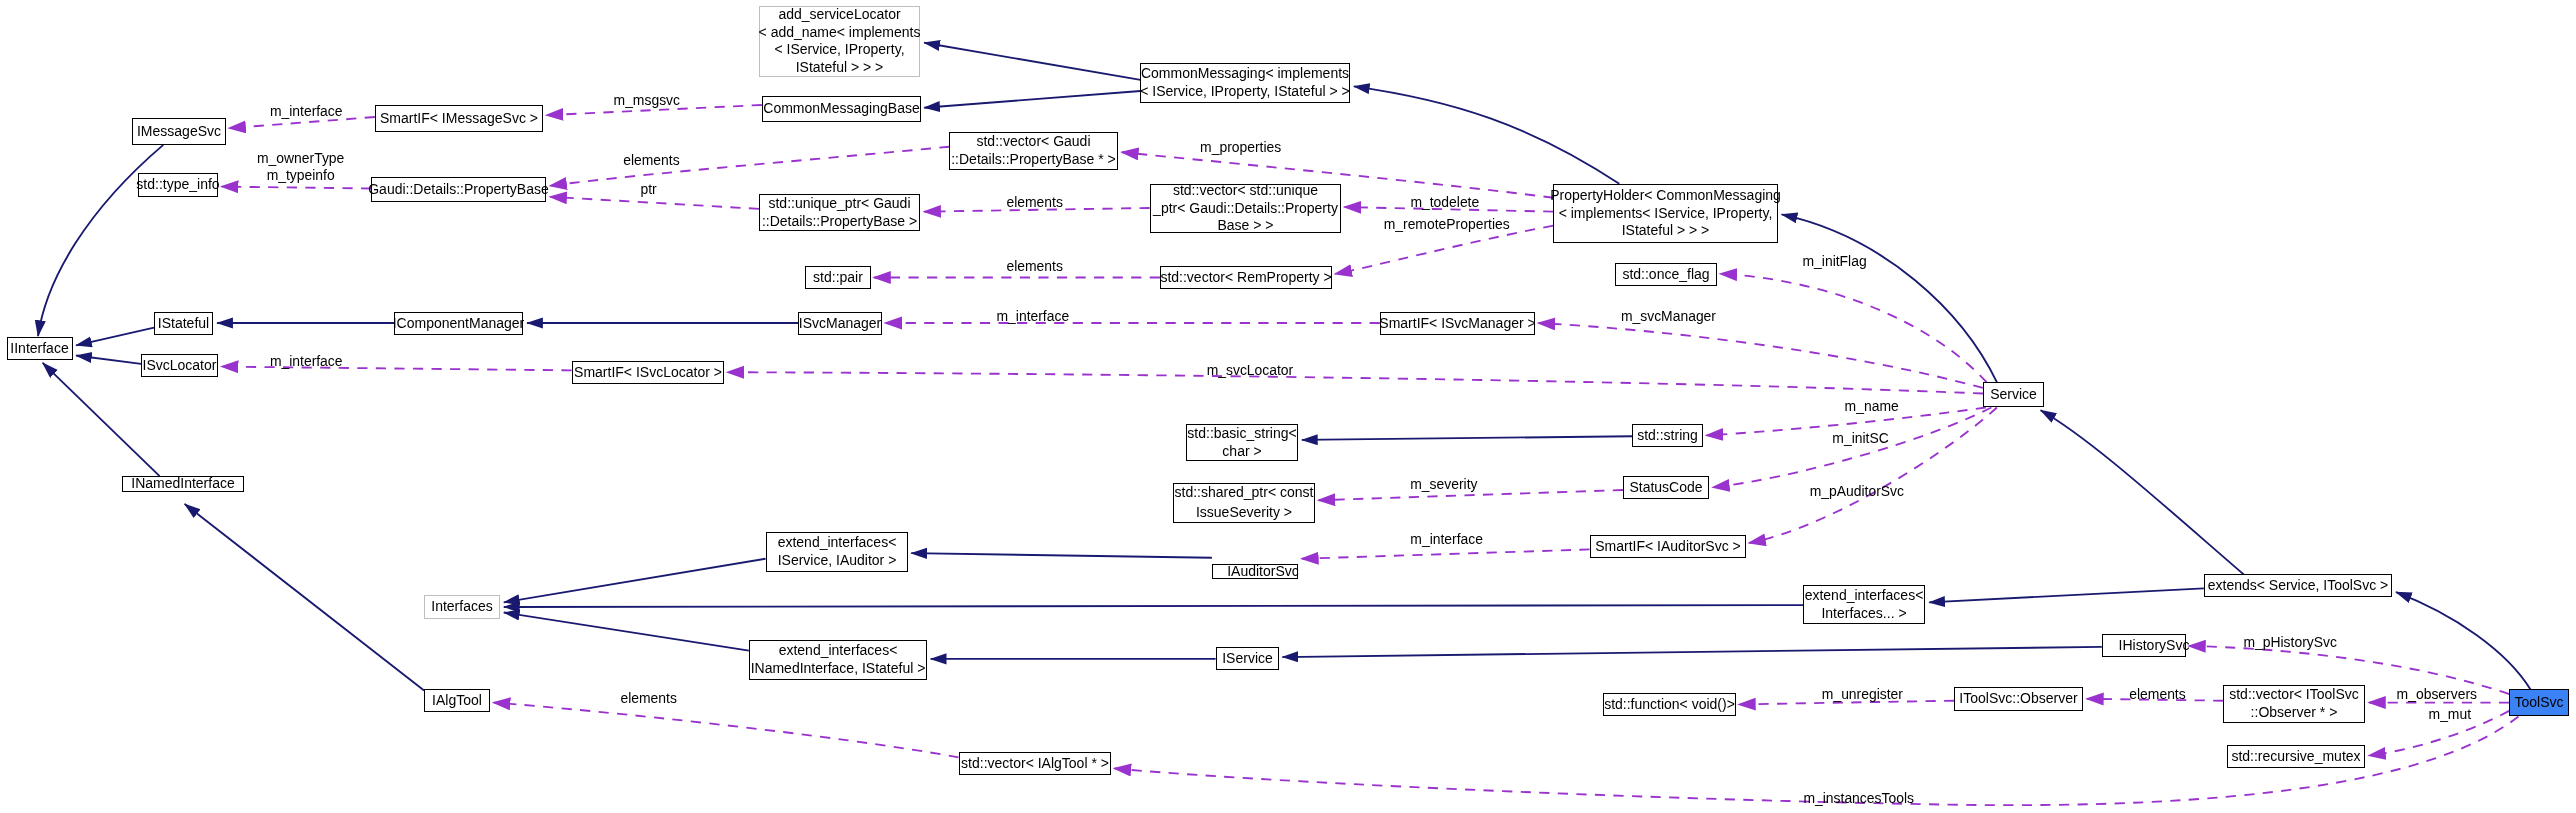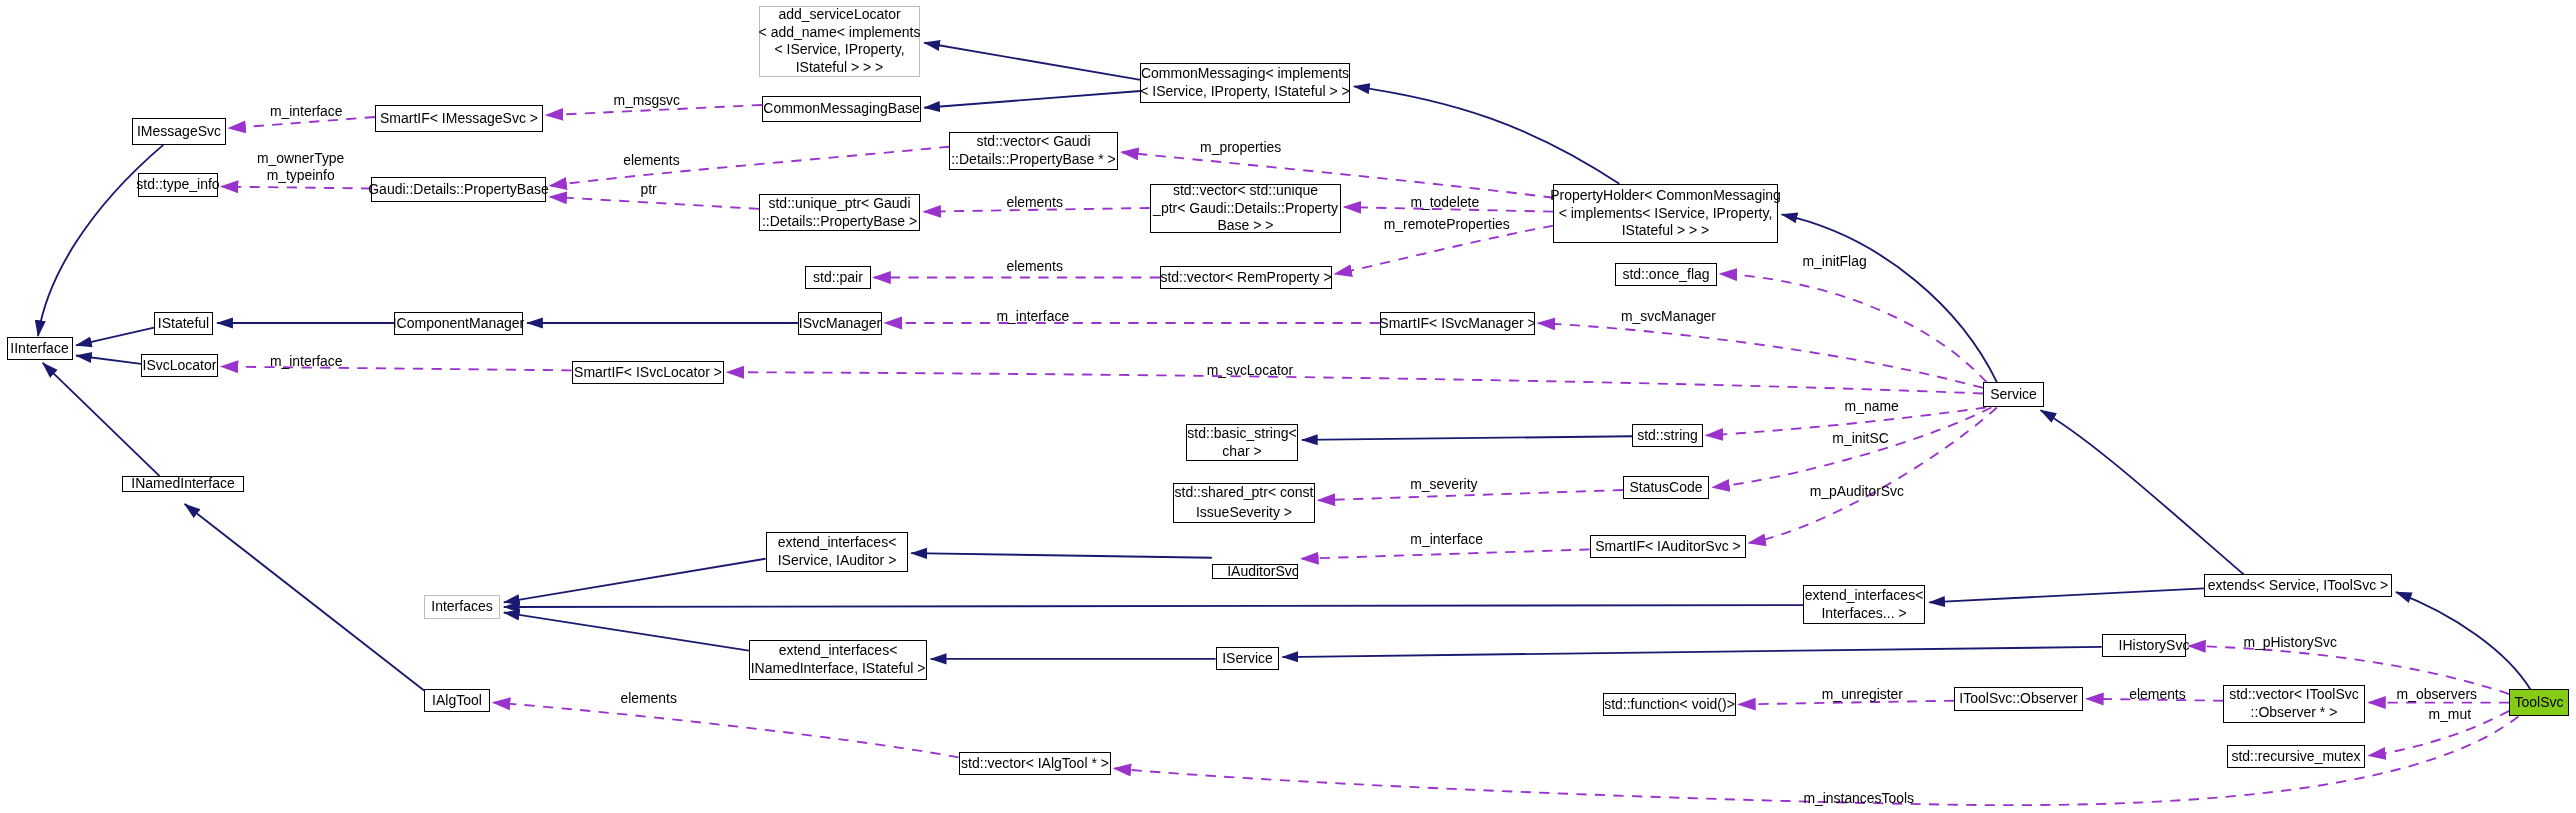--- a/index.html
+++ b/index.html
@@ -16,21 +16,21 @@
     text-anchor:middle; dominant-baseline:central;
   }
   .node {
     position:absolute; box-sizing:border-box; background:#ffffff;
     border:1.9px solid #000000; color:#000000;
     display:flex; flex-direction:column; align-items:center; justify-content:center;
     text-align:center; font-size:14px; line-height:17.6px; white-space:nowrap;
     z-index:2;
   }
   .node.template { border-color:#bebebe; }
-  .node.highlight { background:#84cc16; }
+  .node.highlight { background:#3b82f6; }
 </style>
 </head>
 <body>
 
 <div id="diagram">
   <svg id="edge-layer" width="2576" height="814" viewBox="0 0 2776 877" xmlns="http://www.w3.org/2000/svg">
     <defs>
       <marker id="arrow-inheritance" markerWidth="19" markerHeight="13" refX="17" refY="6" orient="auto" markerUnits="userSpaceOnUse">
         <path d="M0,0 L18,6 L0,12 z" fill="#191970"></path>
       </marker>

